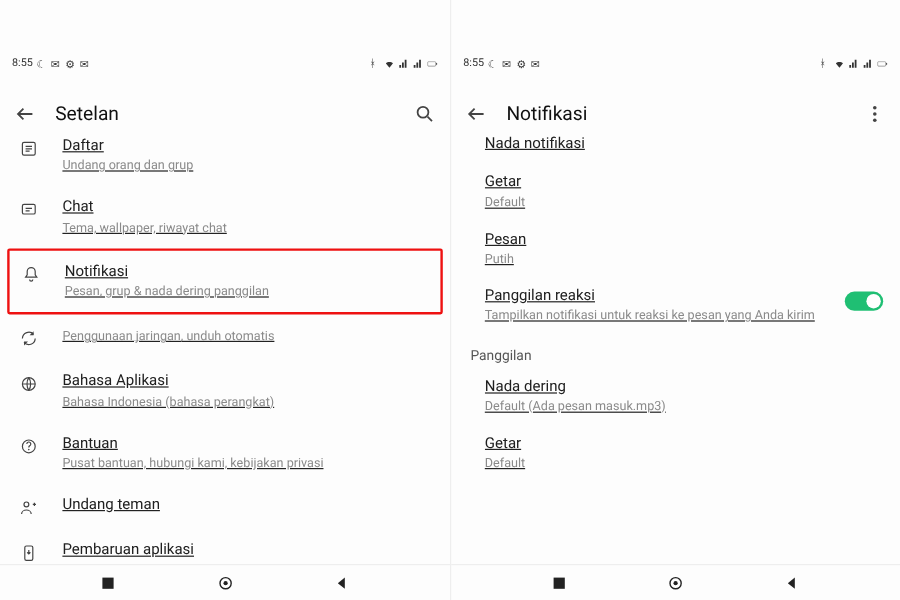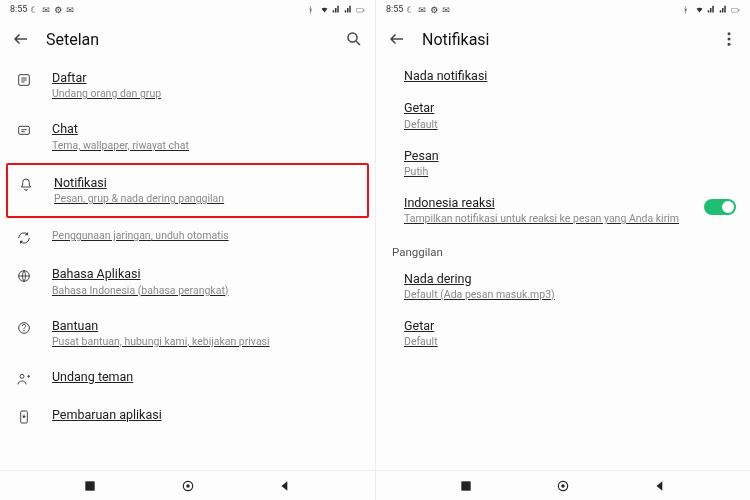--- a/index.html
+++ b/index.html
@@ -23,28 +23,29 @@
   }
   .pane + .pane { border-left: 1px solid #eee; }
   .statusbar {
     height: 18px;
     display: flex;
     align-items: center;
     justify-content: space-between;
     padding: 0 10px;
     font-size: 9px;
     color: #333;
+    margin-top: 44px;
   }
   .statusbar .right { display: flex; gap: 3px; align-items: center; }
   .statusbar .left { display: flex; gap: 3px; align-items: center; }
   .si { width: 9px; height: 9px; display: inline-block; }
   .appbar {
     height: 42px;
     display: flex;
-    align-items: center;
+    align-items: flex-end;
     padding: 0 12px;
     gap: 16px;
   }
   .appbar .spacer { flex: 1; }
   .appbar .title { font-size: 16px; font-weight: 400; color: #111; }
   .icon { width: 18px; height: 18px; color: #444; flex-shrink: 0; }
   .list { flex: 1; overflow: hidden; }
   .row {
     display: flex;
     align-items: flex-start;
@@ -297,21 +298,21 @@
         </span>
       </div>
       <div class="row noic tight">
         <span class="txt">
           <div class="lbl trunc">Pesan</div>
           <div class="sub wrap">Putih</div>
         </span>
       </div>
       <div class="row noic tight">
         <span class="txt">
-          <div class="lbl trunc">Indonesia reaksi</div>
+          <div class="lbl trunc">Panggilan reaksi</div>
           <div class="sub wrap">Tampilkan notifikasi untuk reaksi ke pesan yang Anda kirim</div>
         </span>
         <span class="toggle on"></span>
       </div>
       <div class="sec-head">Panggilan</div>
       <div class="row noic tight">
         <span class="txt">
           <div class="lbl trunc">Nada dering</div>
           <div class="sub wrap">Default (Ada pesan masuk.mp3)</div>
         </span>

